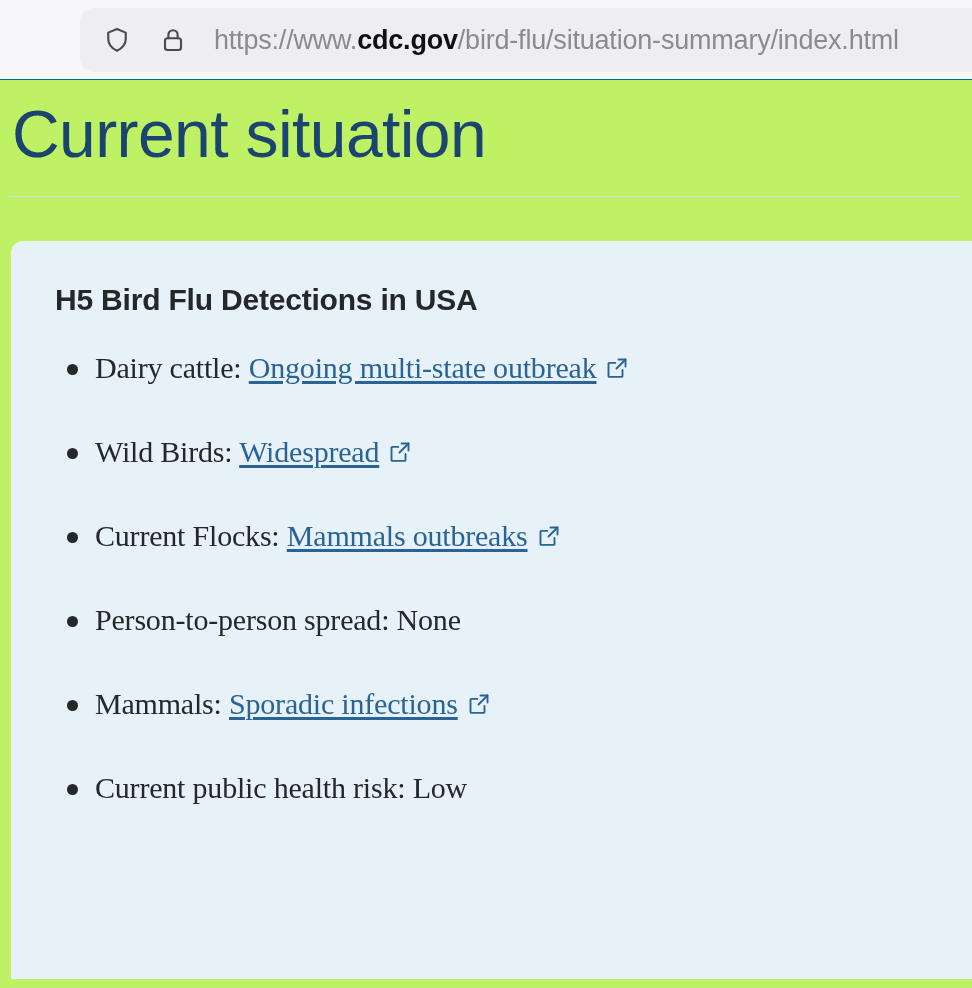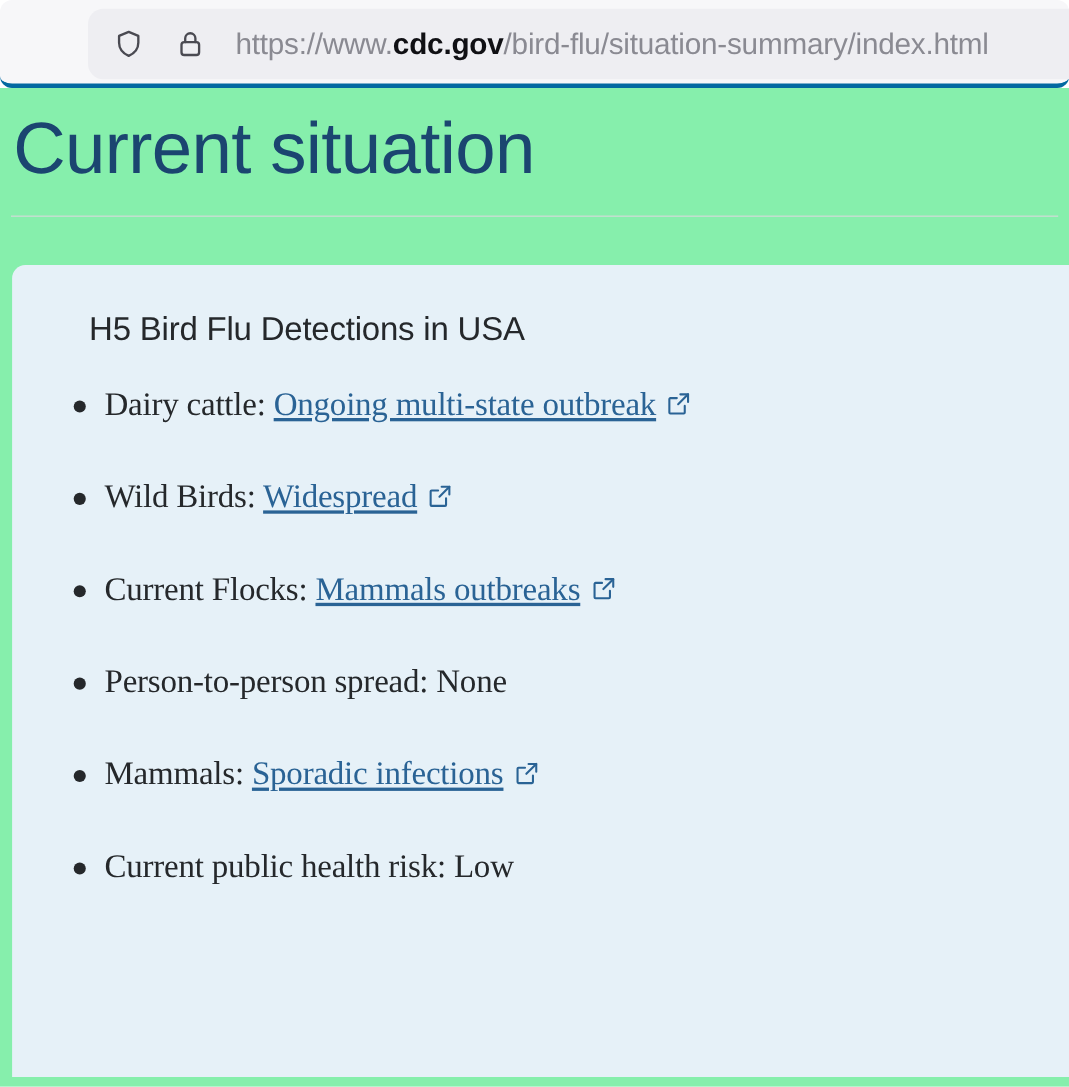--- a/index.html
+++ b/index.html
@@ -12,23 +12,22 @@
     background: #ffffff;
     font-family: "Liberation Sans", sans-serif;
     overflow: hidden;
   }
 
   
   .browser-bar {
     position: relative;
     height: 80px;
     background: #f7f7f9;
-    border-bottom: 4px solid #0369a1;
+    border-bottom: 1px solid #0369a1;
     box-sizing: border-box;
-    border-radius: 11px;
   }
   .url-pill {
     position: absolute;
     left: 80px;
     top: 8px;
     right: -20px;
     height: 64px;
     background: #eeeef2;
     border-radius: 14px;
     display: flex;
@@ -53,21 +52,21 @@
     font-family: "Liberation Sans", sans-serif;
   }
   .url-text .domain {
     color: #101014;
     font-weight: bold;
   }
 
   
   .page {
     position: relative;
-    background: #86efac;
+    background: #bef264;
     height: 908px;
   }
   .page-title {
     margin: 0;
     padding: 16px 0 0 12px;
     font-size: 66px;
     line-height: 1.18;
     font-weight: normal;
     color: #1b4570;
     letter-spacing: -0.6px;
@@ -82,23 +81,23 @@
   
   .panel {
     margin: 44px 0 0 11px;
     background: #e6f1f8;
     border-radius: 12px 0 0 0;
     min-height: 738px;
     padding: 42px 0 30px 0;
     box-sizing: border-box;
   }
   .panel-heading {
-    margin: 0 0 0 70px;
+    margin: 0 0 0 44px;
     font-size: 30px;
-    font-weight: normal;
+    font-weight: bold;
     color: #25282b;
     letter-spacing: -0.2px;
   }
   .bullet-list {
     list-style: none;
     margin: 30px 0 0 0;
     padding: 0;
   }
   .bullet-item {
     position: relative;

